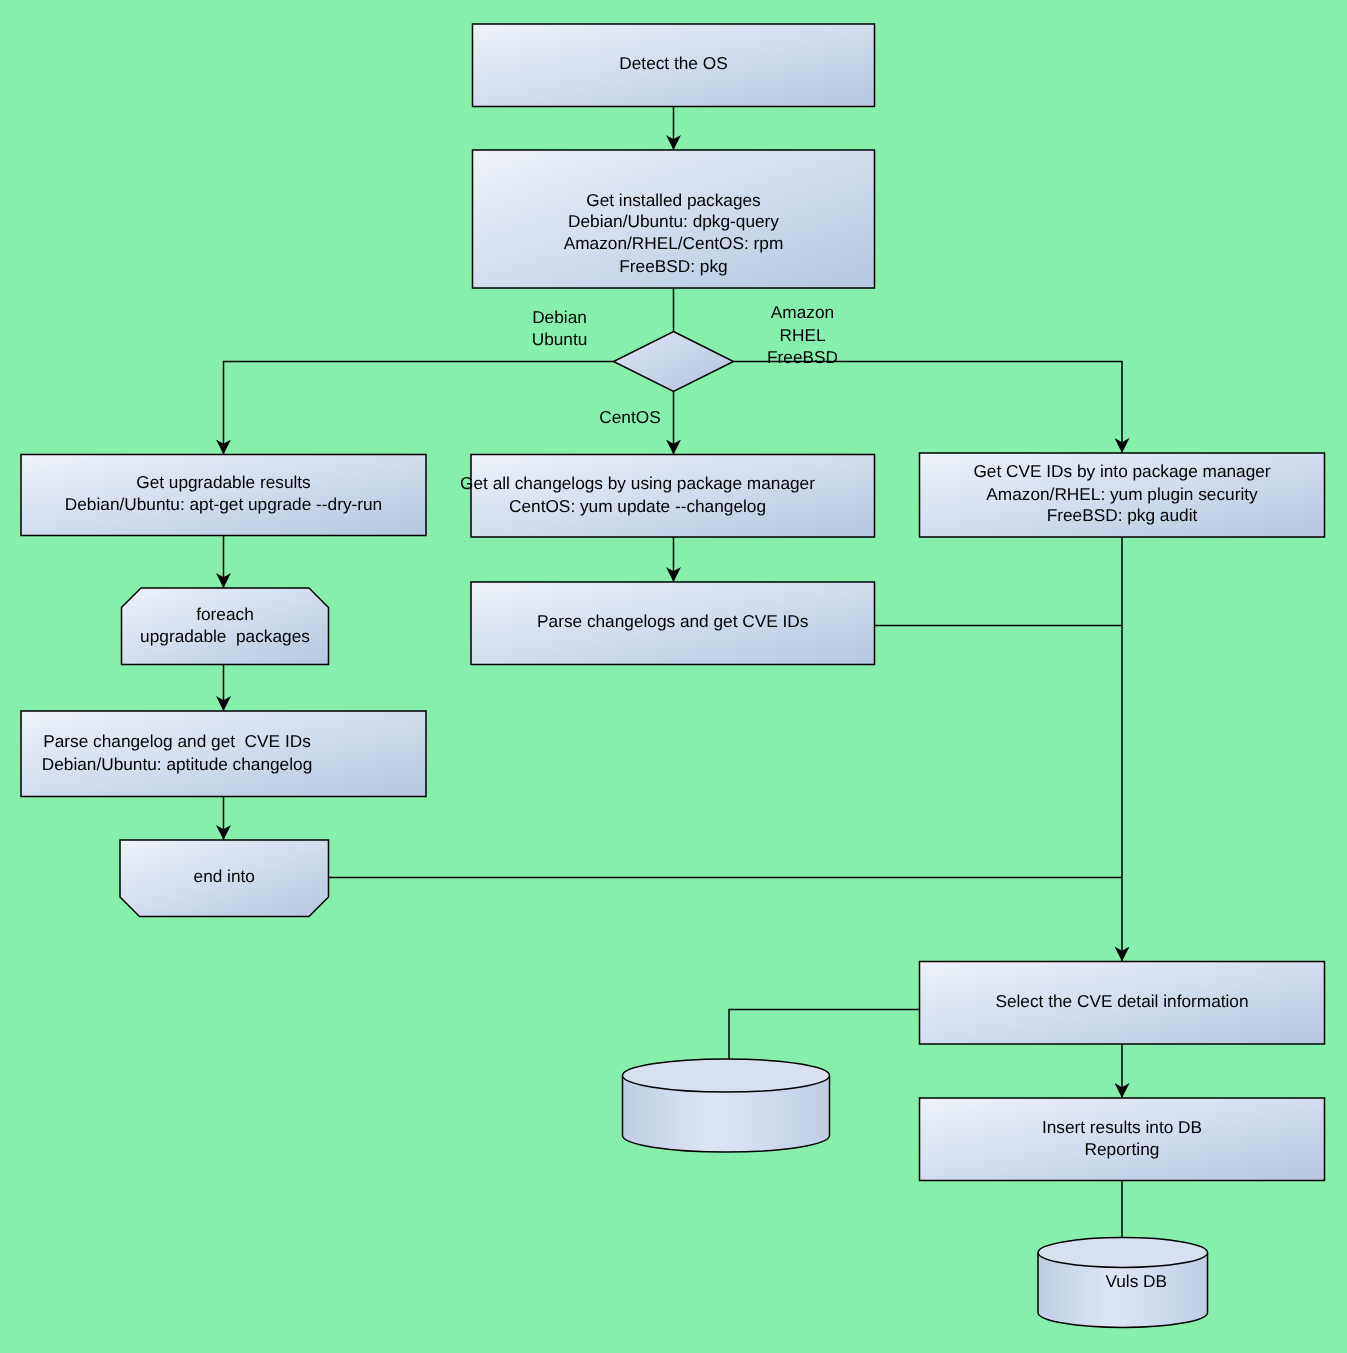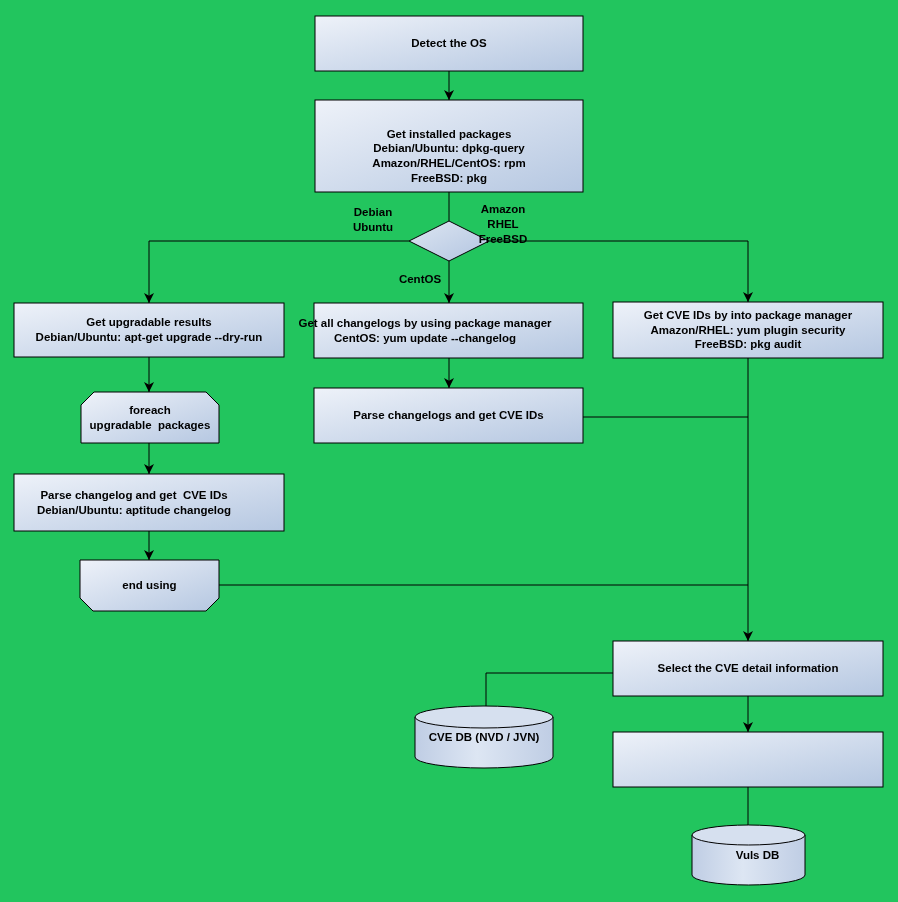--- a/index.html
+++ b/index.html
@@ -1,19 +1,19 @@
 <!DOCTYPE html>
 <html><head>
 <meta charset="utf-8">
 <style>
   html,body { margin:0; padding:0; background:#ffffff; }
   #canvas {
     position:relative; width:898px; height:902px;
     font-family:"Liberation Sans","DejaVu Sans",sans-serif;
-    background:#22c55e; overflow:hidden;font-weight:bold;
+    background:#86efac; overflow:hidden;
   }
   #diagram-svg { position:absolute; left:0; top:0; }
   .shapes * { stroke-width:1; }
   .edges polyline { stroke-width:1; fill:none; }
   .node-text, .edge-label {
     position:absolute; display:flex; align-items:center; justify-content:center;
     text-align:center; font-size:11.5px; line-height:1.28; color:#000;
     white-space:pre; pointer-events:none;
   }
 </style>
@@ -84,33 +84,34 @@
 
   <div class="node-text" style="left:315px;top:16px;width:268px;height:55px">Detect the OS</div>
   <div class="node-text" style="left:315px;top:100px;width:268px;height:112px">Get installed packages
 Debian/Ubuntu: dpkg-query
 Amazon/RHEL/CentOS: rpm
 FreeBSD: pkg</div>
   <div class="node-text" style="left:14px;top:303px;width:270px;height:54px">Get upgradable results
 Debian/Ubuntu: apt-get upgrade --dry-run</div>
   <div class="node-text" style="left:81px;top:392px;width:138px;height:51px">foreach
 upgradable  packages</div>
-  <div class="node-text" style="left:26px;top:474px;width:216px;height:57px">Parse changelog and get  CVE IDs
+  <div class="node-text" style="left:10px;top:474px;width:216px;height:57px">Parse changelog and get  CVE IDs
 Debian/Ubuntu: aptitude changelog</div>
-  <div class="node-text" style="left:80px;top:560px;width:139px;height:51px">end using</div>
+  <div class="node-text" style="left:80px;top:560px;width:139px;height:51px">end into</div>
   <div class="node-text" style="left:314px;top:303px;width:222px;height:55px">Get all changelogs by using package manager
 CentOS: yum update --changelog</div>
   <div class="node-text" style="left:314px;top:388px;width:269px;height:54px">Parse changelogs and get CVE IDs</div>
   <div class="node-text" style="left:613px;top:302px;width:270px;height:56px">Get CVE IDs by into package manager
 Amazon/RHEL: yum plugin security
 FreeBSD: pkg audit</div>
   <div class="node-text" style="left:613px;top:641px;width:270px;height:55px">Select the CVE detail information</div>
-  <div class="node-text" style="left:415px;top:712px;width:138px;height:50px">CVE DB (NVD / JVN)</div>
+  <div class="node-text" style="left:613px;top:732px;width:270px;height:55px">Insert results into DB
+Reporting</div>
   <div class="node-text" style="left:692px;top:830px;width:131px;height:50px">Vuls DB</div>
 
   <div class="edge-label" style="left:338px;top:204px;width:70px;height:32px">Debian
 Ubuntu</div>
-  <div class="edge-label" style="left:468px;top:192px;width:70px;height:65px">Amazon
+  <div class="edge-label" style="left:500px;top:192px;width:70px;height:65px">Amazon
 RHEL
 FreeBSD</div>
   <div class="edge-label" style="left:385px;top:271px;width:70px;height:16px">CentOS</div>
 
 </div>
 
 </body></html>

